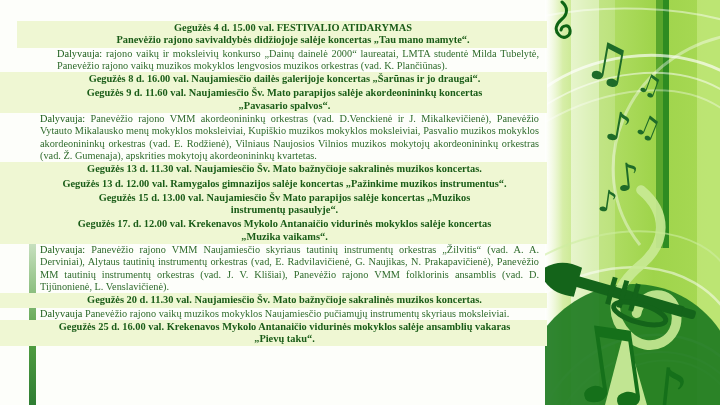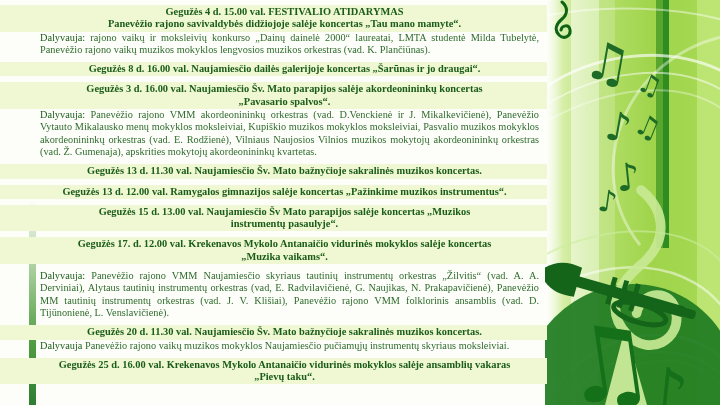--- a/index.html
+++ b/index.html
@@ -6,22 +6,22 @@
   .page{
     position:relative;
     width:720px;height:405px;
     background:#fdfefa;
     overflow:hidden;
     font-family:"Liberation Serif","DejaVu Serif",serif;
   }
   .content{
     position:absolute;left:0;top:0;width:547px;
   }
-  .event{margin-top:6px;}
-  .event:first-child{margin-top:5px;}
+  .event{margin-top:0;}
+  .event:first-child{margin-top:21px;padding-left:17px;}
   .event-heading{
     margin:0;
     font-size:10.4px;line-height:12.3px;font-weight:bold;
     color:#1a5c18;
     background:#eff7d3;
     text-align:center;
     white-space:pre-line;
     padding:1px 12px 1px 34px;
   }
   .participants{
@@ -120,21 +120,21 @@
       <h3 class="event-heading">Gegužės 4 d. 15.00 val. FESTIVALIO ATIDARYMAS
 Panevėžio rajono savivaldybės didžiojoje salėje koncertas „Tau mano mamyte“.</h3>
       <p class="participants"><span class="label">Dalyvauja:</span> <span>rajono vaikų ir moksleivių konkurso „Dainų dainelė 2000“ laureatai, LMTA studentė Milda Tubelytė, Panevėžio rajono vaikų muzikos mokyklos lengvosios muzikos orkestras (vad. K. Plančiūnas).</span></p>
     </section>
 
     <section class="event">
       <h3 class="event-heading">Gegužės 8 d. 16.00 val. Naujamiesčio dailės galerijoje koncertas „Šarūnas ir jo draugai“.</h3>
     </section>
 
     <section class="event">
-      <h3 class="event-heading">Gegužės 3 d. 16.00 val. Naujamiesčio Šv. Mato parapijos salėje akordeonininkų koncertas
+      <h3 class="event-heading">Gegužės 9 d. 11.60 val. Naujamiesčio Šv. Mato parapijos salėje akordeonininkų koncertas
 „Pavasario spalvos“.</h3>
       <p class="participants"><span class="label">Dalyvauja:</span> <span>Panevėžio rajono VMM akordeonininkų orkestras (vad. D.Venckienė ir J. Mikalkevičienė), Panevėžio Vytauto Mikalausko menų mokyklos moksleiviai, Kupiškio muzikos mokyklos moksleiviai, Pasvalio muzikos mokyklos akordeonininkų orkestras (vad. E. Rodžienė), Vilniaus Naujosios Vilnios muzikos mokytojų akordeonininkų orkestras (vad. Ž. Gumenaja), apskrities mokytojų akordeonininkų kvartetas.</span></p>
     </section>
 
     <section class="event">
       <h3 class="event-heading">Gegužės 13 d. 11.30 val. Naujamiesčio Šv. Mato bažnyčioje sakralinės muzikos koncertas.</h3>
     </section>
 
     <section class="event">
       <h3 class="event-heading">Gegužės 13 d. 12.00 val. Ramygalos gimnazijos salėje koncertas „Pažinkime muzikos instrumentus“.</h3>

